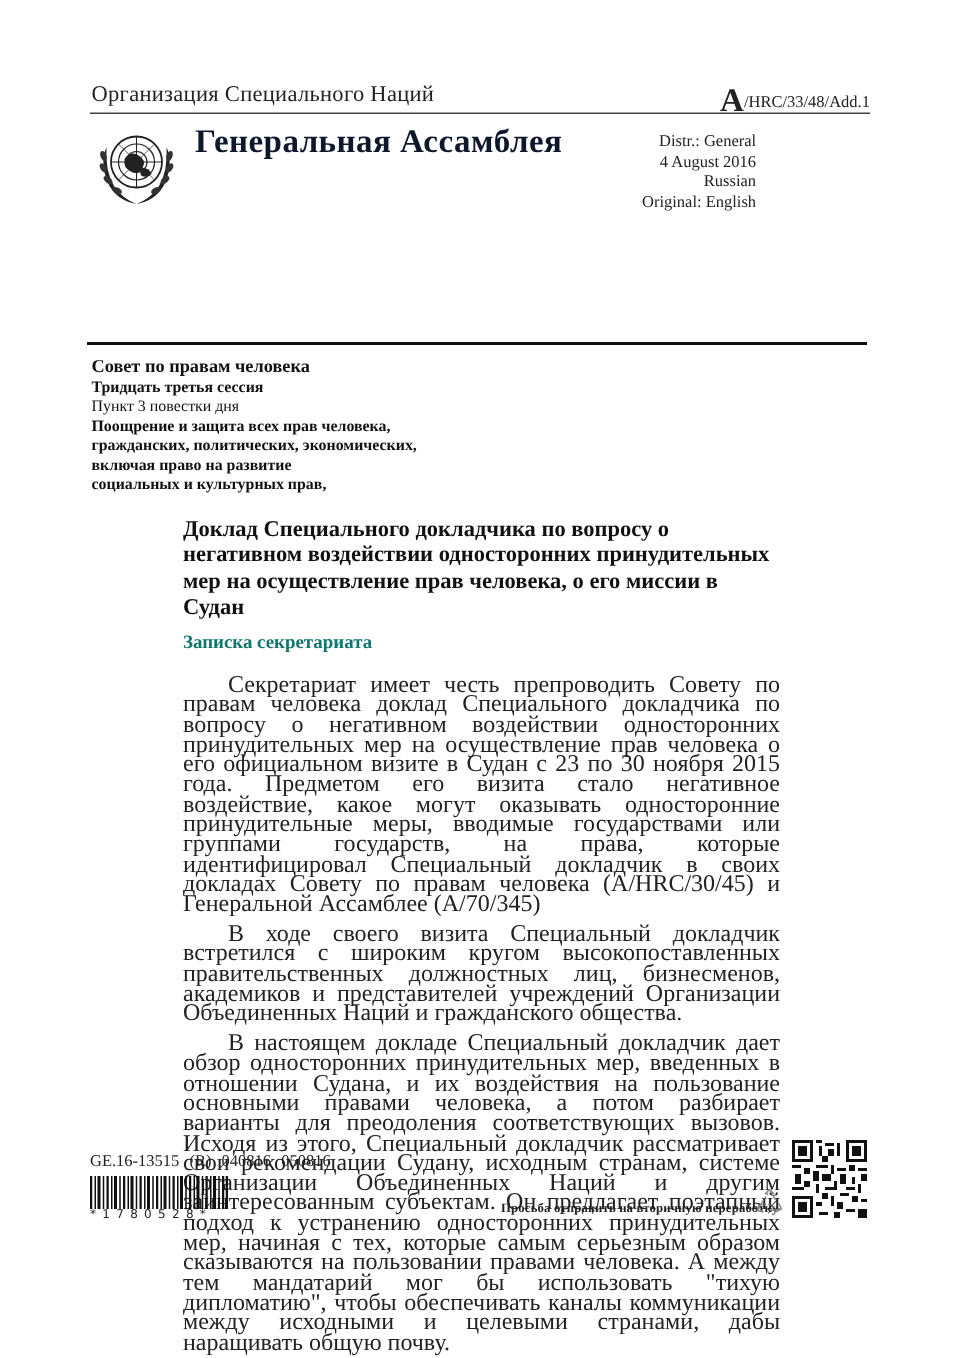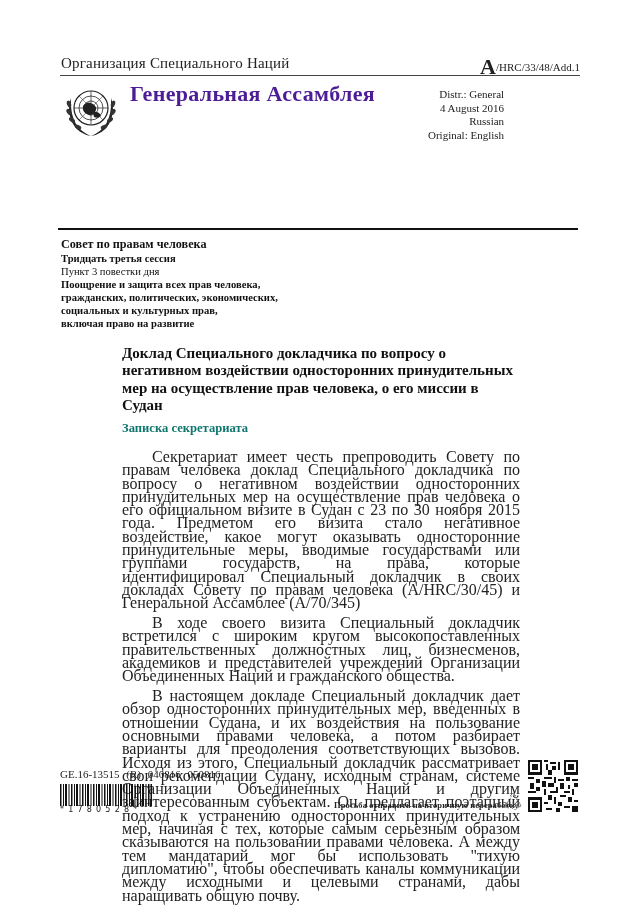--- a/index.html
+++ b/index.html
@@ -6,21 +6,21 @@
   body { width: 640px; height: 905px; position: relative; overflow: hidden;
          font-family: "Liberation Serif", "DejaVu Serif", serif; color: #1a1a1a; }
   .abs { position: absolute; }
 
   .org-name { left: 61px; top: 55px; font-size: 15px; letter-spacing: 0.2px; color: #222; }
   .symbol { right: 60px; top: 54px; font-size: 11px; color: #222; white-space: nowrap; }
   .symbol .big { font-size: 22px; font-weight: bold; vertical-align: -3px; margin-right: 0; }
   .rule-top { left: 60px; top: 75px; width: 520px; height: 1px; background: #444; }
 
   .emblem { left: 63px; top: 80px; width: 56px; height: 60px; }
-  .ga-title { left: 130px; top: 81px; font-size: 22px; font-weight: bold; color: #4c1d95; letter-spacing: 0.3px; }
+  .ga-title { left: 130px; top: 81px; font-size: 22px; font-weight: bold; color: #0f172a; letter-spacing: 0.3px; }
 
   .distr { left: 428px; top: 88px; font-size: 11px; line-height: 13.7px; color: #222; text-align: right; }
 
   .rule-thick { left: 58px; top: 228px; width: 520px; height: 2px; background: #111; }
 
   .hrc { left: 61px; top: 238px; font-size: 11.4px; line-height: 13px; color: #111; }
   .hrc .l1 { font-weight: bold; font-size: 12.2px; margin-bottom: 1px; }
   .hrc .b { font-weight: bold; font-size: 10.6px; }
   .hrc .n { font-size: 10.6px; }
 
@@ -84,22 +84,22 @@
 </div>
 
 <div class="abs rule-thick"></div>
 
 <div class="abs hrc">
   <div class="l1">Совет по правам человека</div>
   <div class="b">Тридцать третья сессия</div>
   <div class="n">Пункт 3 повестки дня</div>
   <div class="b">Поощрение и защита всех прав человека,</div>
   <div class="b">гражданских, политических, экономических,</div>
+  <div class="b">включая право на развитие</div>
   <div class="b">социальных и культурных прав,</div>
-  <div class="b">включая право на развитие</div>
 </div>
 
 <div class="abs report-title">Доклад Специального докладчика по вопросу о негативном воздействии односторонних принудительных мер на осуществление прав человека, о его миссии в Судан</div>
 <div class="abs note-title">Записка секретариата</div>
 
 <div class="abs body">
   <p>Секретариат имеет честь препроводить Совету по правам человека доклад Специального докладчика по вопросу о негативном воздействии односторонних принудительных мер на осуществление прав человека о его официальном визите в Судан с 23 по 30 ноября 2015 года. Предметом его визита стало негативное воздействие, какое могут оказывать односторонние принудительные меры, вводимые государствами или группами государств, на права, которые идентифицировал Специальный докладчик в своих докладах Совету по правам человека (A/HRC/30/45) и Генеральной Ассамблее (A/70/345)</p>
   <p>В ходе своего визита Специальный докладчик встретился с широким кругом высокопоставленных правительственных должностных лиц, бизнесменов, академиков и представителей учреждений Организации Объединенных Наций и гражданского общества.</p>
   <p>В настоящем докладе Специальный докладчик дает обзор односторонних принудительных мер, введенных в отношении Судана, и их воздействия на пользование основными правами человека, а потом разбирает варианты для преодоления соответствующих вызовов. Исходя из этого, Специальный докладчик рассматривает свои рекомендации Судану, исходным странам, системе Организации Объединенных Наций и другим заинтересованным субъектам. Он предлагает поэтапный подход к устранению односторонних принудительных мер, начиная с тех, которые самым серьезным образом сказываются на пользовании правами человека. А между тем мандатарий мог бы использовать "тихую дипломатию", чтобы обеспечивать каналы коммуникации между исходными и целевыми странами, дабы наращивать общую почву.</p>
 </div>

